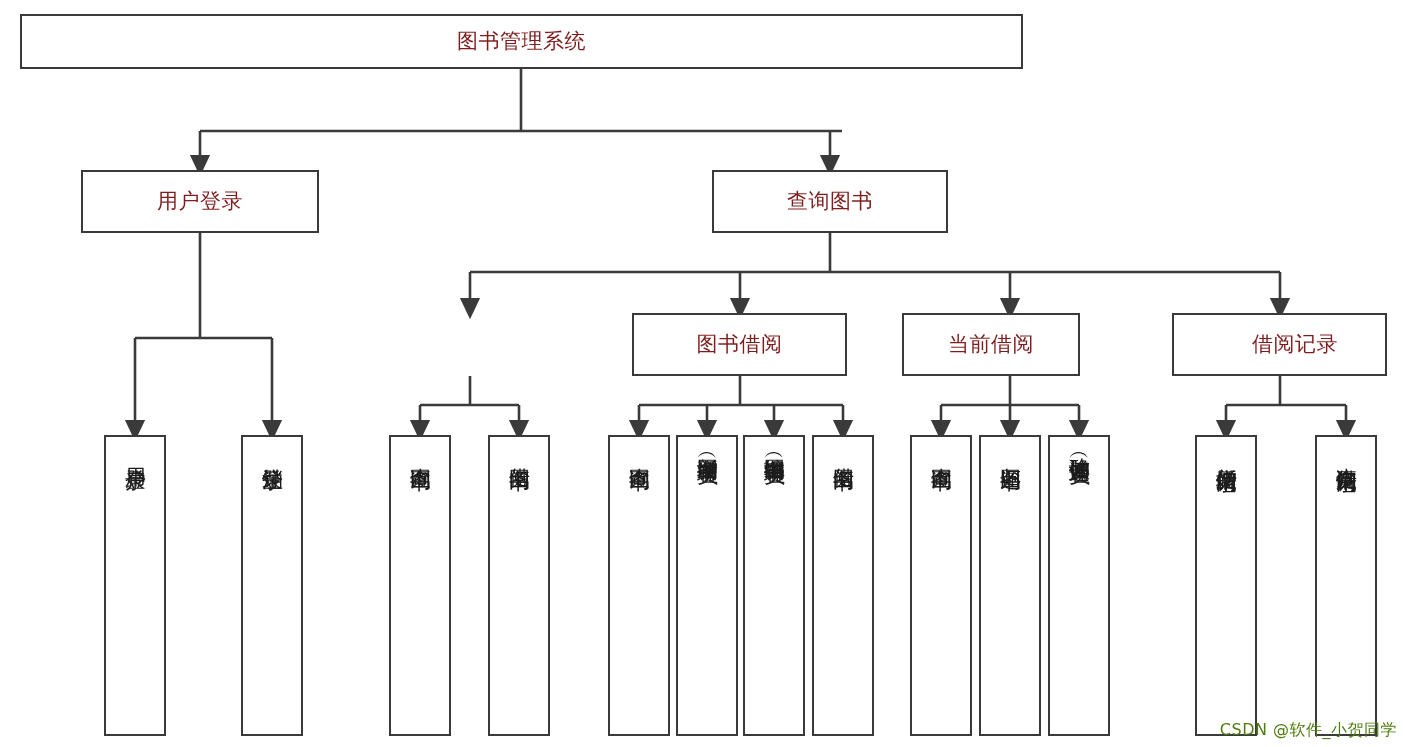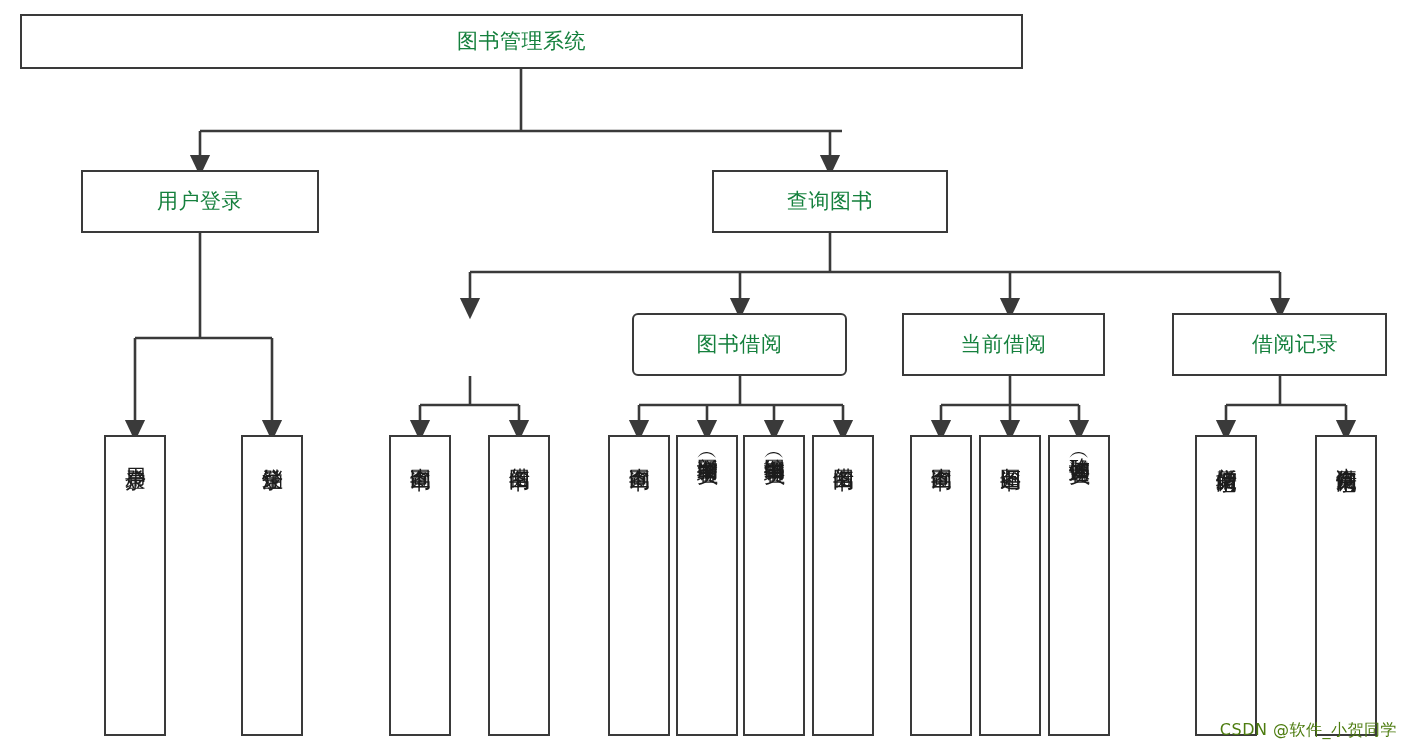--- a/index.html
+++ b/index.html
@@ -32,21 +32,21 @@
     box-sizing: border-box;
     background: #ffffff;
     border: 2.5px solid #3a3a3a;
     display: flex;
     align-items: center;
     justify-content: center;
     overflow: hidden;
   }
   .node-label-h {
     font-size: 21px;
-    color: #15803d;
+    color: #7f1d1d;
     line-height: 1.2;
     white-space: nowrap;
     letter-spacing: 0.5px;
   }
   .node-label-v {
     writing-mode: vertical-rl;
     text-orientation: upright;
     font-size: 21px;
     color: #1c1c1c;
     line-height: 1.28;
@@ -133,24 +133,24 @@
     <span class="node-label-h">图书管理系统</span>
   </div>
 
   <div class="node-box" style="left:81px; top:170px; width:238px; height:63px;">
     <span class="node-label-h">用户登录</span>
   </div>
   <div class="node-box" style="left:712px; top:170px; width:236px; height:63px;">
     <span class="node-label-h">查询图书</span>
   </div>
 
-  <div class="node-box" style="left:632px; top:313px; width:215px; height:63px;border-radius:6px;">
+  <div class="node-box" style="left:632px; top:313px; width:215px; height:63px;">
     <span class="node-label-h">图书借阅</span>
   </div>
-  <div class="node-box" style="left:902px; top:313px; width:203px; height:63px;">
+  <div class="node-box" style="left:902px; top:313px; width:178px; height:63px;">
     <span class="node-label-h">当前借阅</span>
   </div>
   <div class="node-box" style="left:1172px; top:313px; width:215px; height:63px;padding-left:31px;">
     <span class="node-label-h">借阅记录</span>
   </div>
 
   <div class="node-box leaf-box" style="left:104px; top:435px; width:62px; height:301px;">
     <span class="node-label-v">用户登录</span>
   </div>
   <div class="node-box leaf-box" style="left:241px; top:435px; width:62px; height:301px;">

